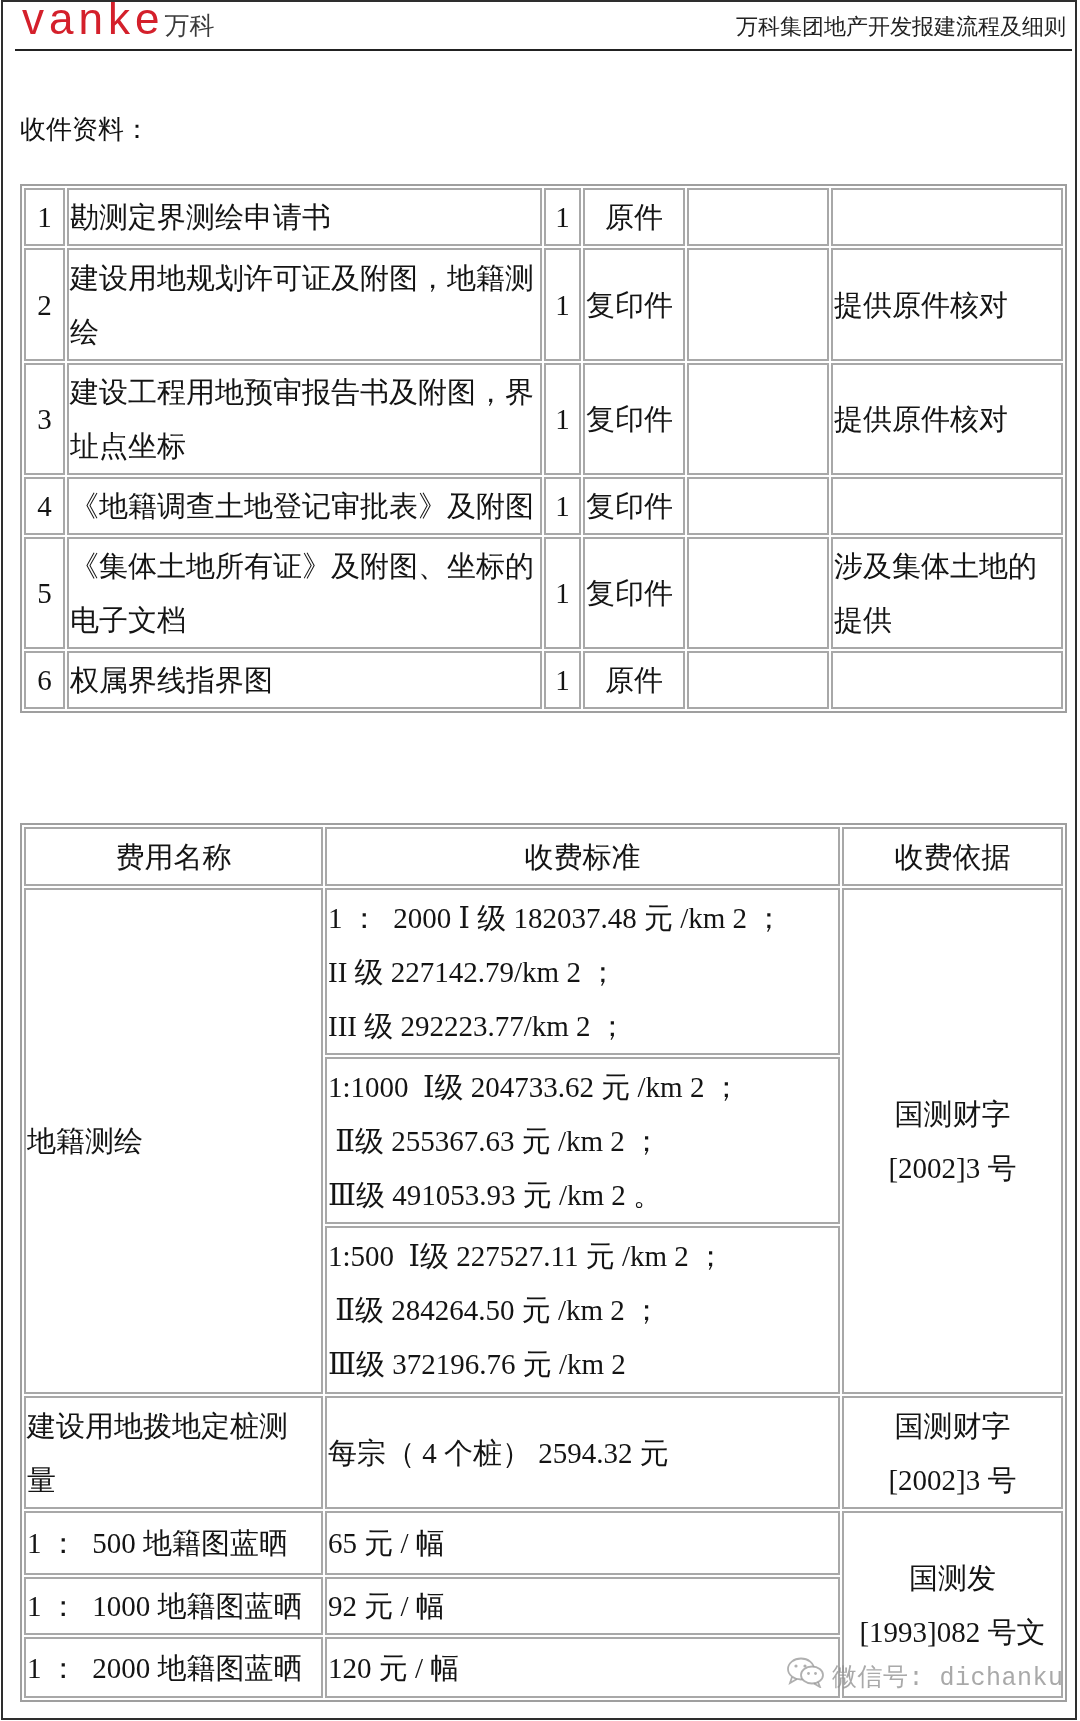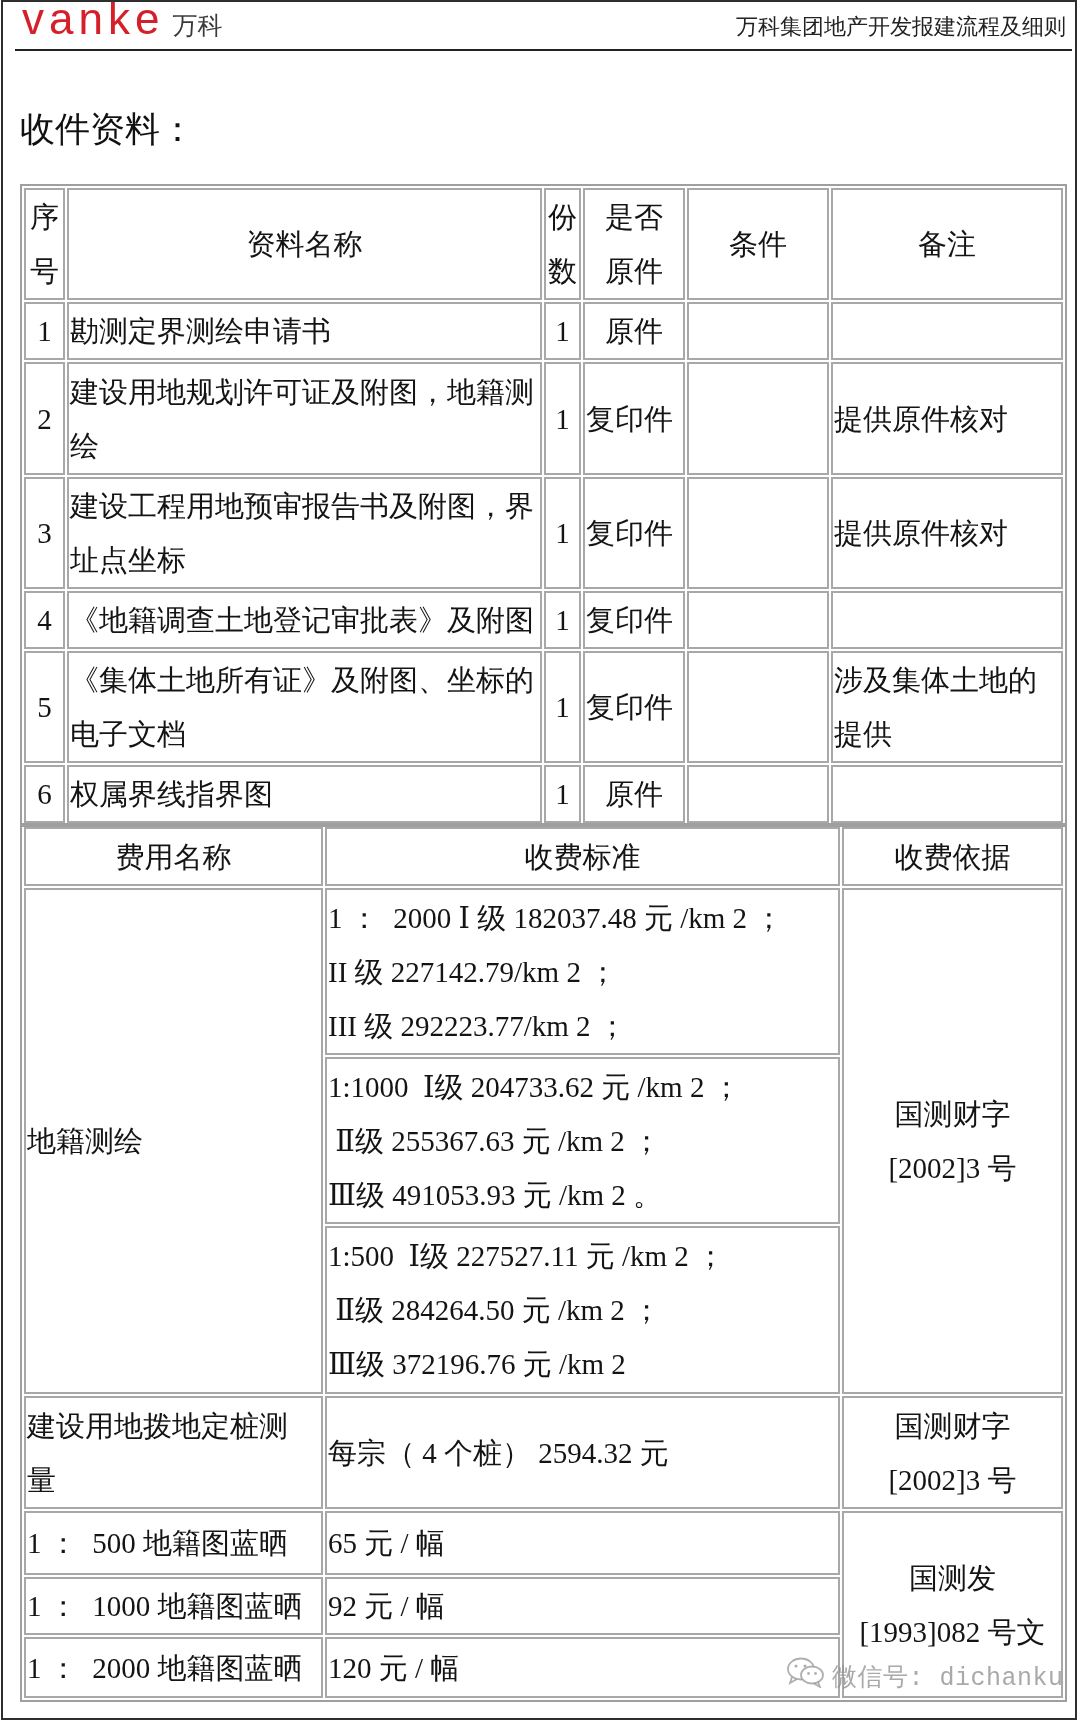--- a/index.html
+++ b/index.html
@@ -15,31 +15,31 @@
   .logo {
     position: absolute; left: 22px; top: -4px; display: flex; align-items: baseline;
     white-space: nowrap;
   }
   .logo-en {
     font-family: "Liberation Sans", "DejaVu Sans", sans-serif;
     font-size: 44px; line-height: 46px; color: #d4202b; letter-spacing: 5px;
   }
   .logo-cn {
     font-family: "DejaVu Sans", "Liberation Sans", sans-serif;
-    font-size: 25px; color: #3a3a3a; margin-left: 8px;
+    font-size: 25px; color: #3a3a3a; 
   }
   .doc-title {
     position: absolute; right: 14px; top: 12px; font-size: 22px; line-height: 30px;
     color: #222; white-space: nowrap;
   }
   .header-rule {
     position: absolute; left: 15px; top: 49px; width: 1057px; height: 2px; background: #222;
   }
   .section-title {
-    position: absolute; left: 20px; top: 108px; font-size: 35px; line-height: 44px; color: #111;
+    position: absolute; left: 20px; top: 108px; font-size: 26px; line-height: 44px; color: #111;
   }
   
   table {
     position: absolute; left: 20px; width: 1047px;
     border-collapse: separate; border-spacing: 2px;
     border: 2px solid #9f9f9f; table-layout: fixed;
   }
   td {
     border: 2px solid #a8a8a8; padding: 0 1px; vertical-align: middle;
     font-size: 29px; line-height: 54px; text-align: left; overflow: hidden;
@@ -93,28 +93,20 @@
 <table class="t1">
   <colgroup>
     <col style="width:41px">
       <col style="width:475px">
       <col style="width:37px">
     <col style="width:102px">
       <col style="width:142px">
       <col style="width:232px">
   </colgroup>
   <tbody>
-      <tr class="r-hdr">
-    <td class="c"><span class="stack1">序号</span></td>
-    <td class="c"><span>资料名称</span></td>
-    <td class="c"><span class="stack1">份数</span></td>
-    <td class="c"><span class="stack2">是否原件</span></td>
-    <td class="c"><span>条件</span></td>
-    <td class="c"><span>备注</span></td>
-  </tr>
 
   <tr class="r-1">
     <td class="c">1</td>
     <td>勘测定界测绘申请书</td>
     <td class="c">1</td>
     <td class="c">原件</td>
     <td></td>
     <td></td>
   </tr>
 

